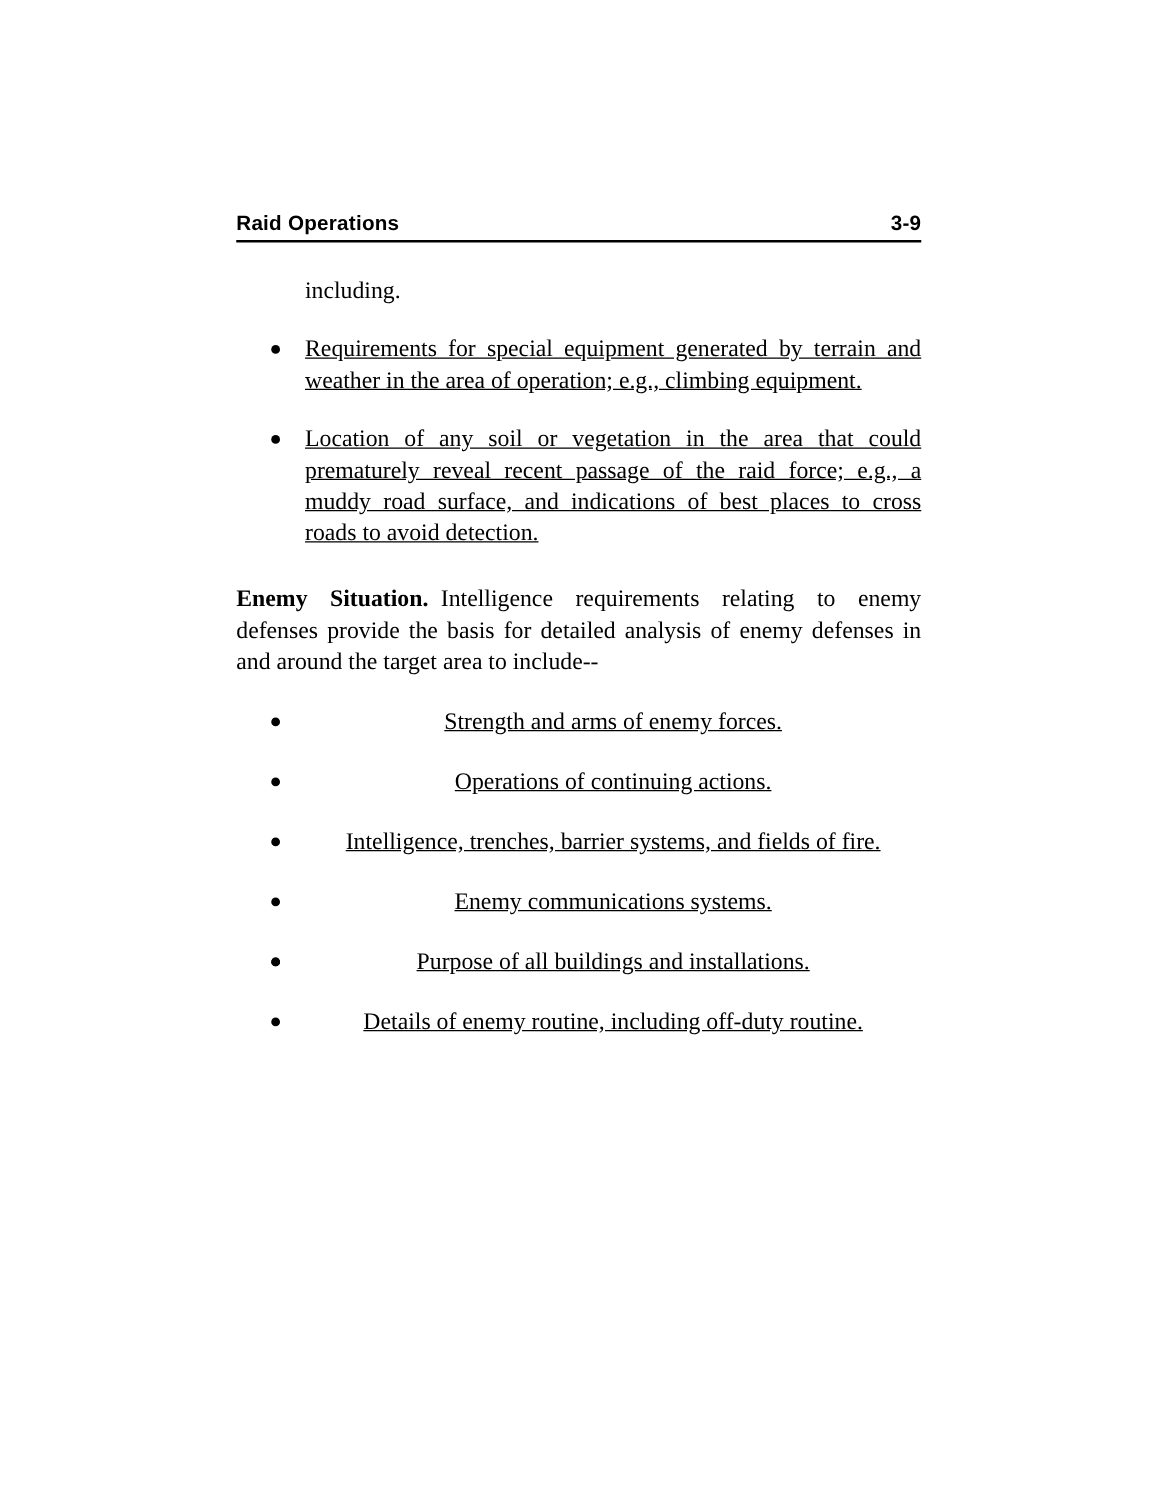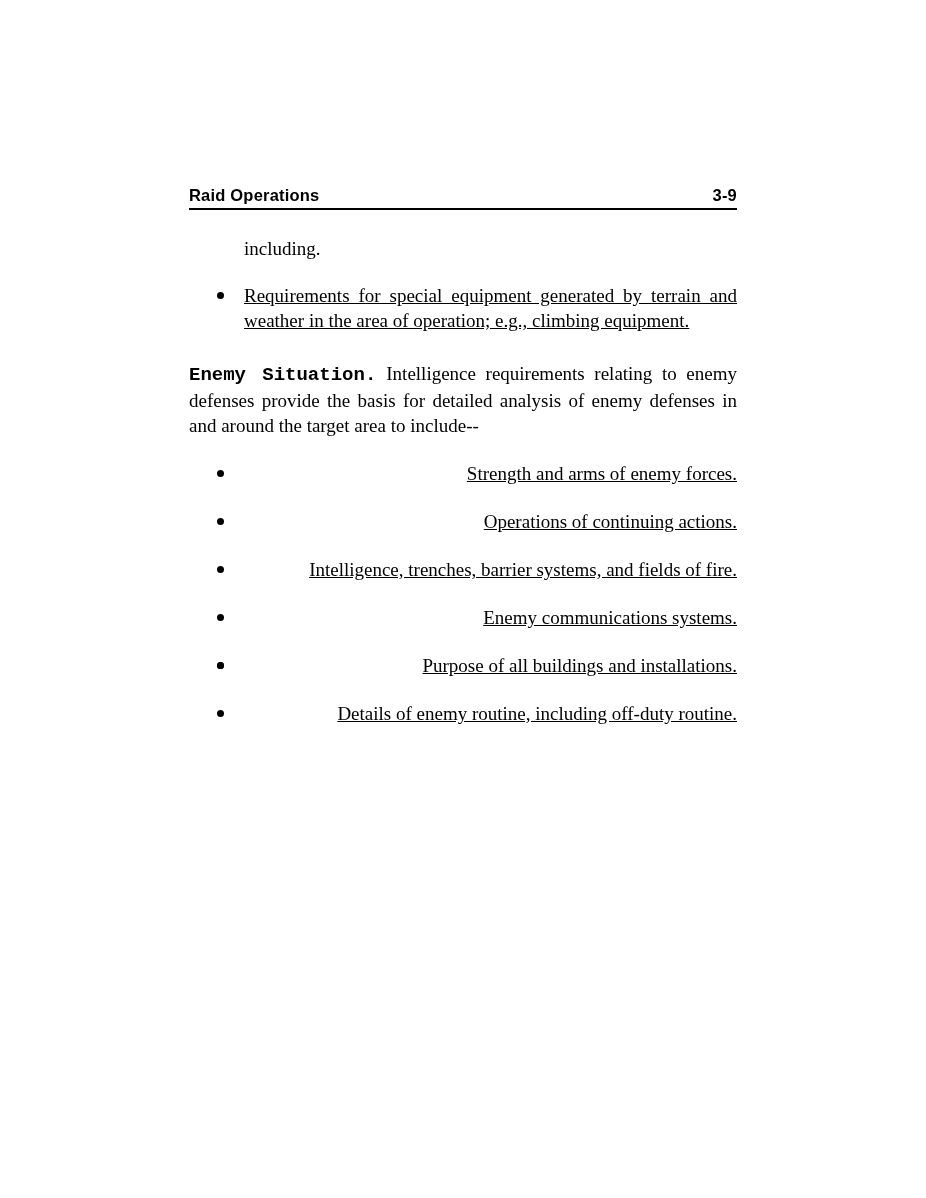--- a/index.html
+++ b/index.html
@@ -15,21 +15,20 @@
     position: relative;
     overflow: hidden;
   }
   .page {
     position: absolute;
     top: 0;
     left: 0;
     width: 926px;
     height: 942px;
     background: #ffffff;
-    margin-top: 16px;
   }
   .content {
     position: absolute;
     left: 189px;
     top: 170px;
     width: 548px;
   }
   
   .header {
     display: flex;
@@ -86,46 +85,49 @@
 
   .para {
     margin-top: 28px;
     font-size: 19px;
     line-height: 25px;
     text-align: justify;
     text-indent: 0;
   }
   .para .lead {
     font-weight: bold;
-    font-family: Liberation Mono, monospace;
   }
   .gap-sp-sm { display: inline-block; width: 10px; }
 
   .section-two ul.bullets li {
     margin-top: 23px;
   }
-  .no-justify { text-align: right; }
+  .no-justify { text-align: center; }
 </style>
 </head>
 <body>
 
 <div class="page">
   <div class="content">
 
     <div class="header">
       <span class="header-title">Raid Operations</span>
       <span class="header-page">3-9</span>
     </div>
 
     <div class="first-line">including.</div>
 
     <ul class="bullets">
       <li>
         <span class="bullet-dot"></span>
         <span class="li-text">Requirements for special equipment generated by terrain and  weather in the area of operation; e.g., climbing equipment.</span>
+      </li>
+      <li>
+        <span class="bullet-dot"></span>
+        <span class="li-text">Location of any soil or vegetation in the area that could prematurely  reveal recent passage of the raid force; e.g., a muddy road surface,        and indications of best places to cross roads to avoid detection.</span>
       </li>
     </ul>
 
     <div class="para">
       <span class="lead">Enemy Situation.</span><span class="gap-sp-sm"></span><span>Intelligence requirements relating to enemy defenses provide the basis for detailed analysis of enemy defenses in and around the target area to include--</span>
     </div>
 
     <div class="section-two">
       <ul class="bullets">
         <li>

